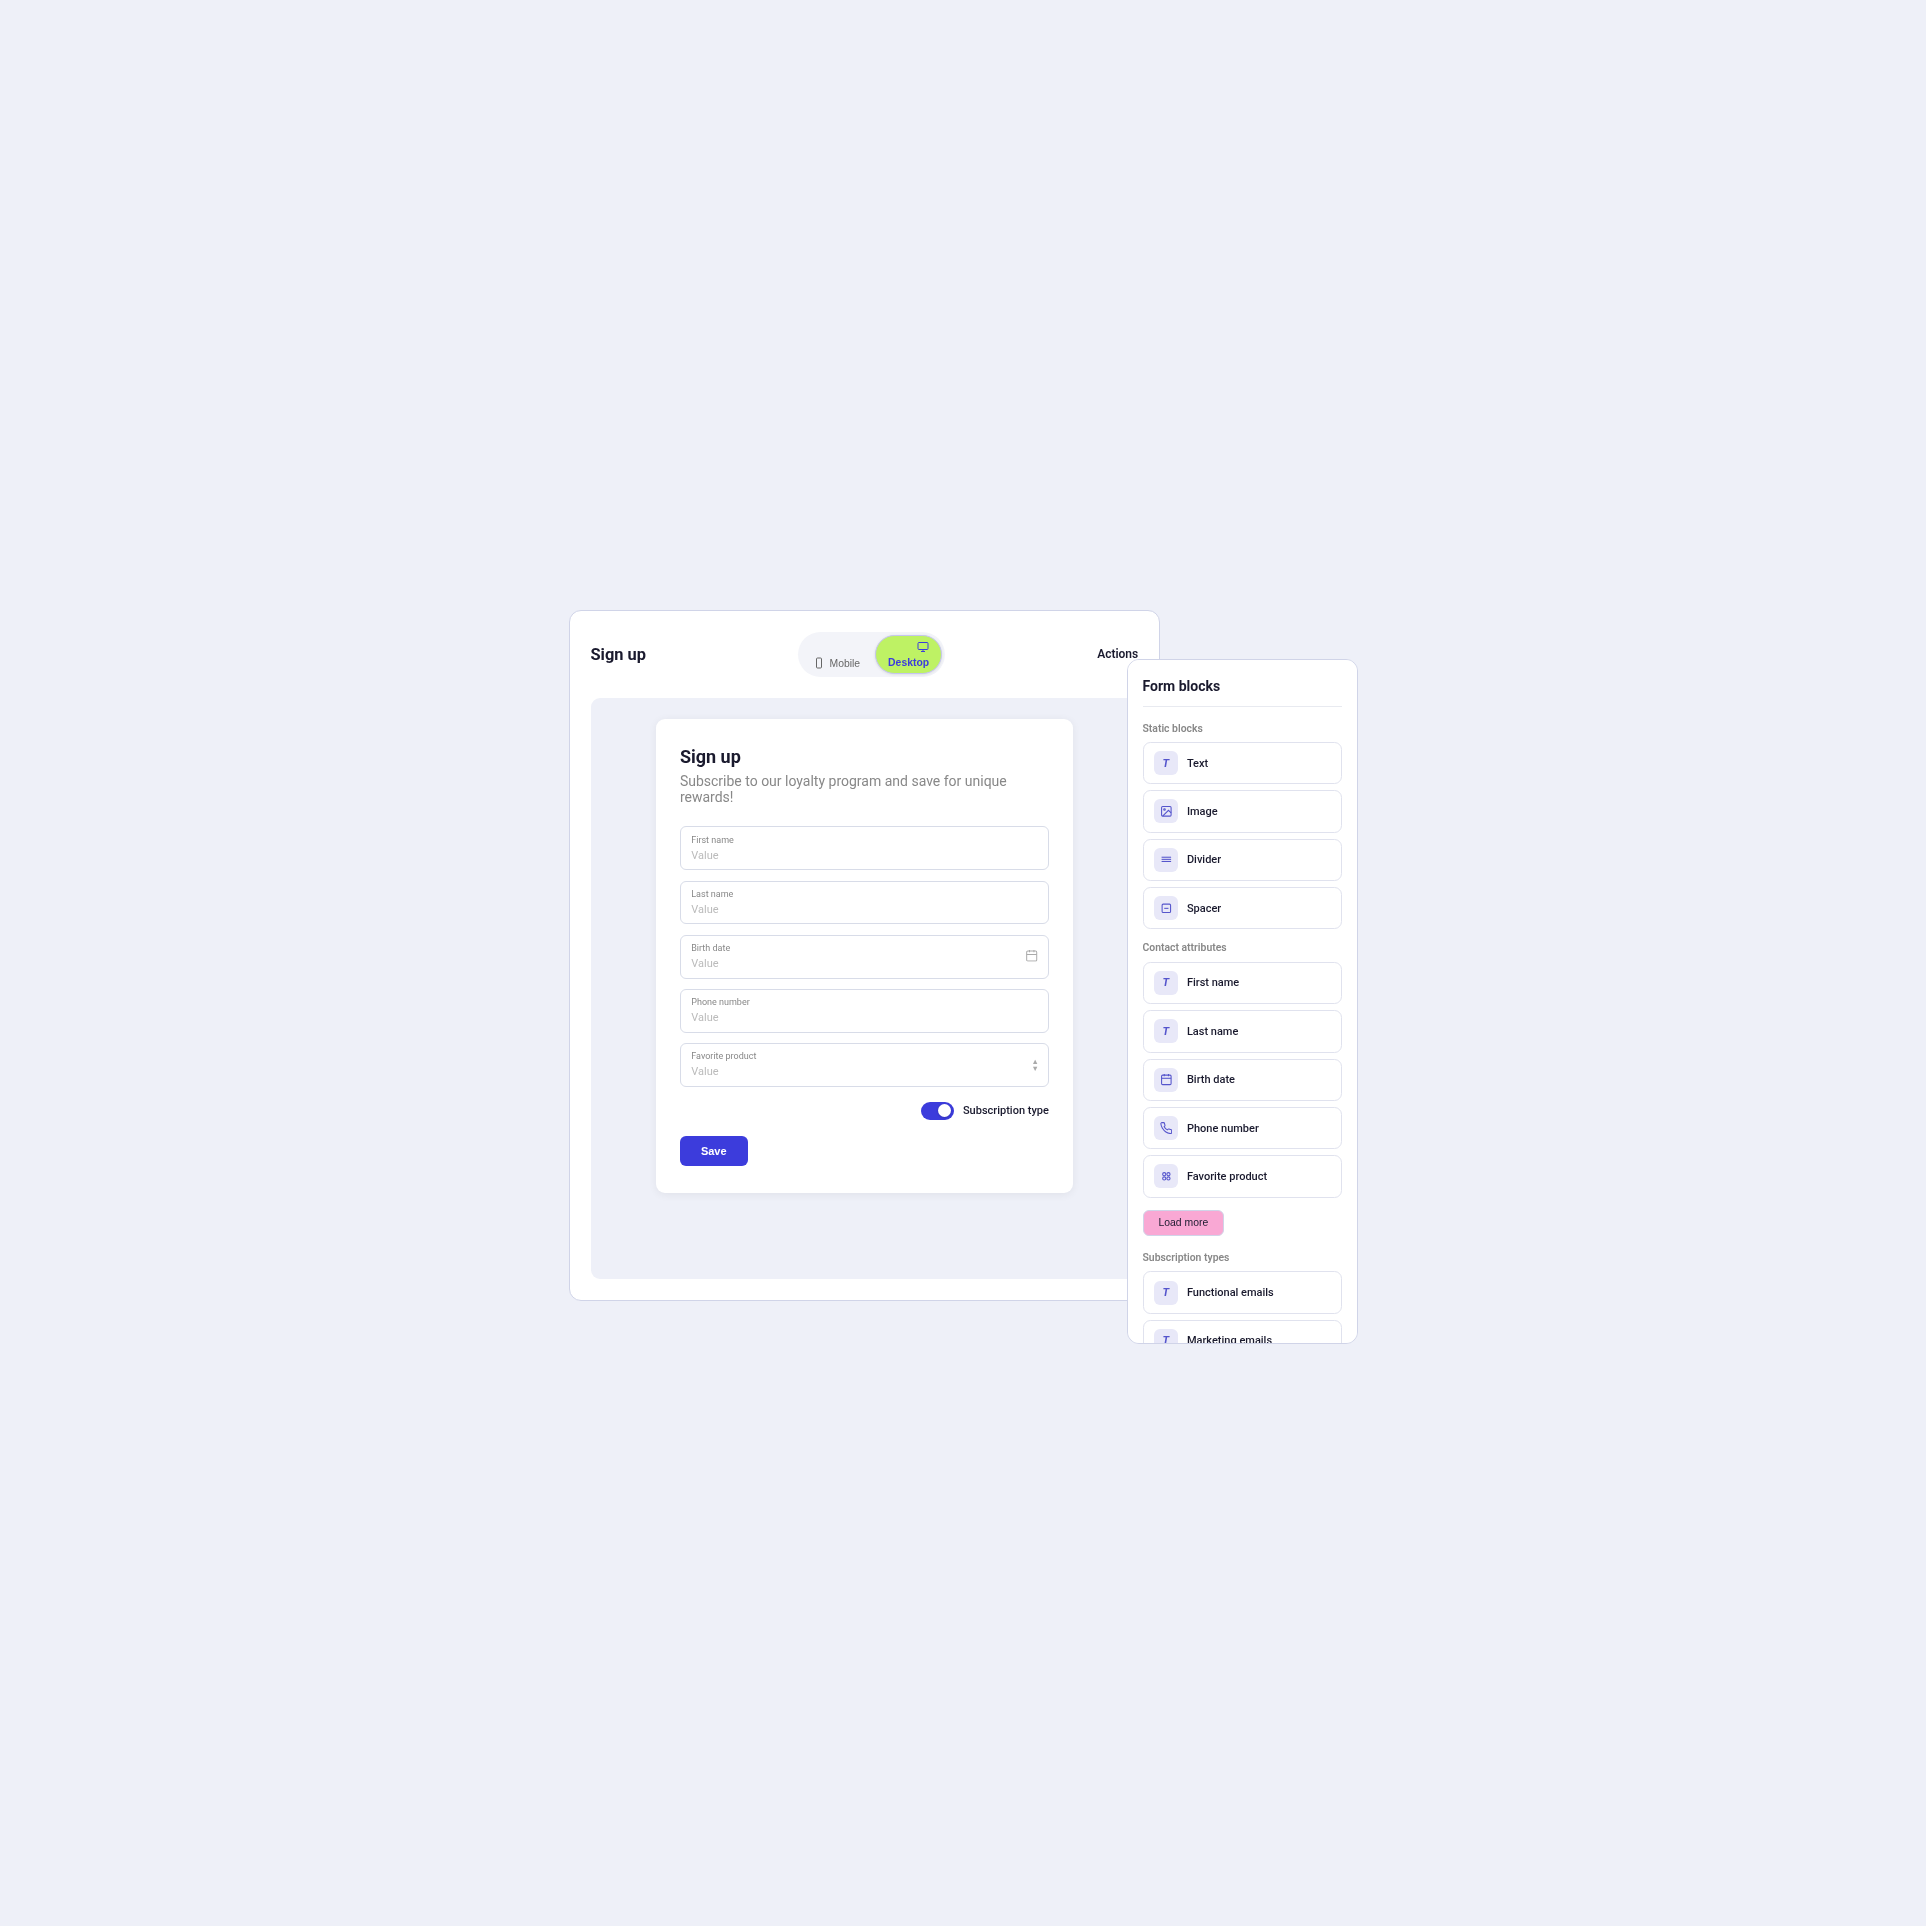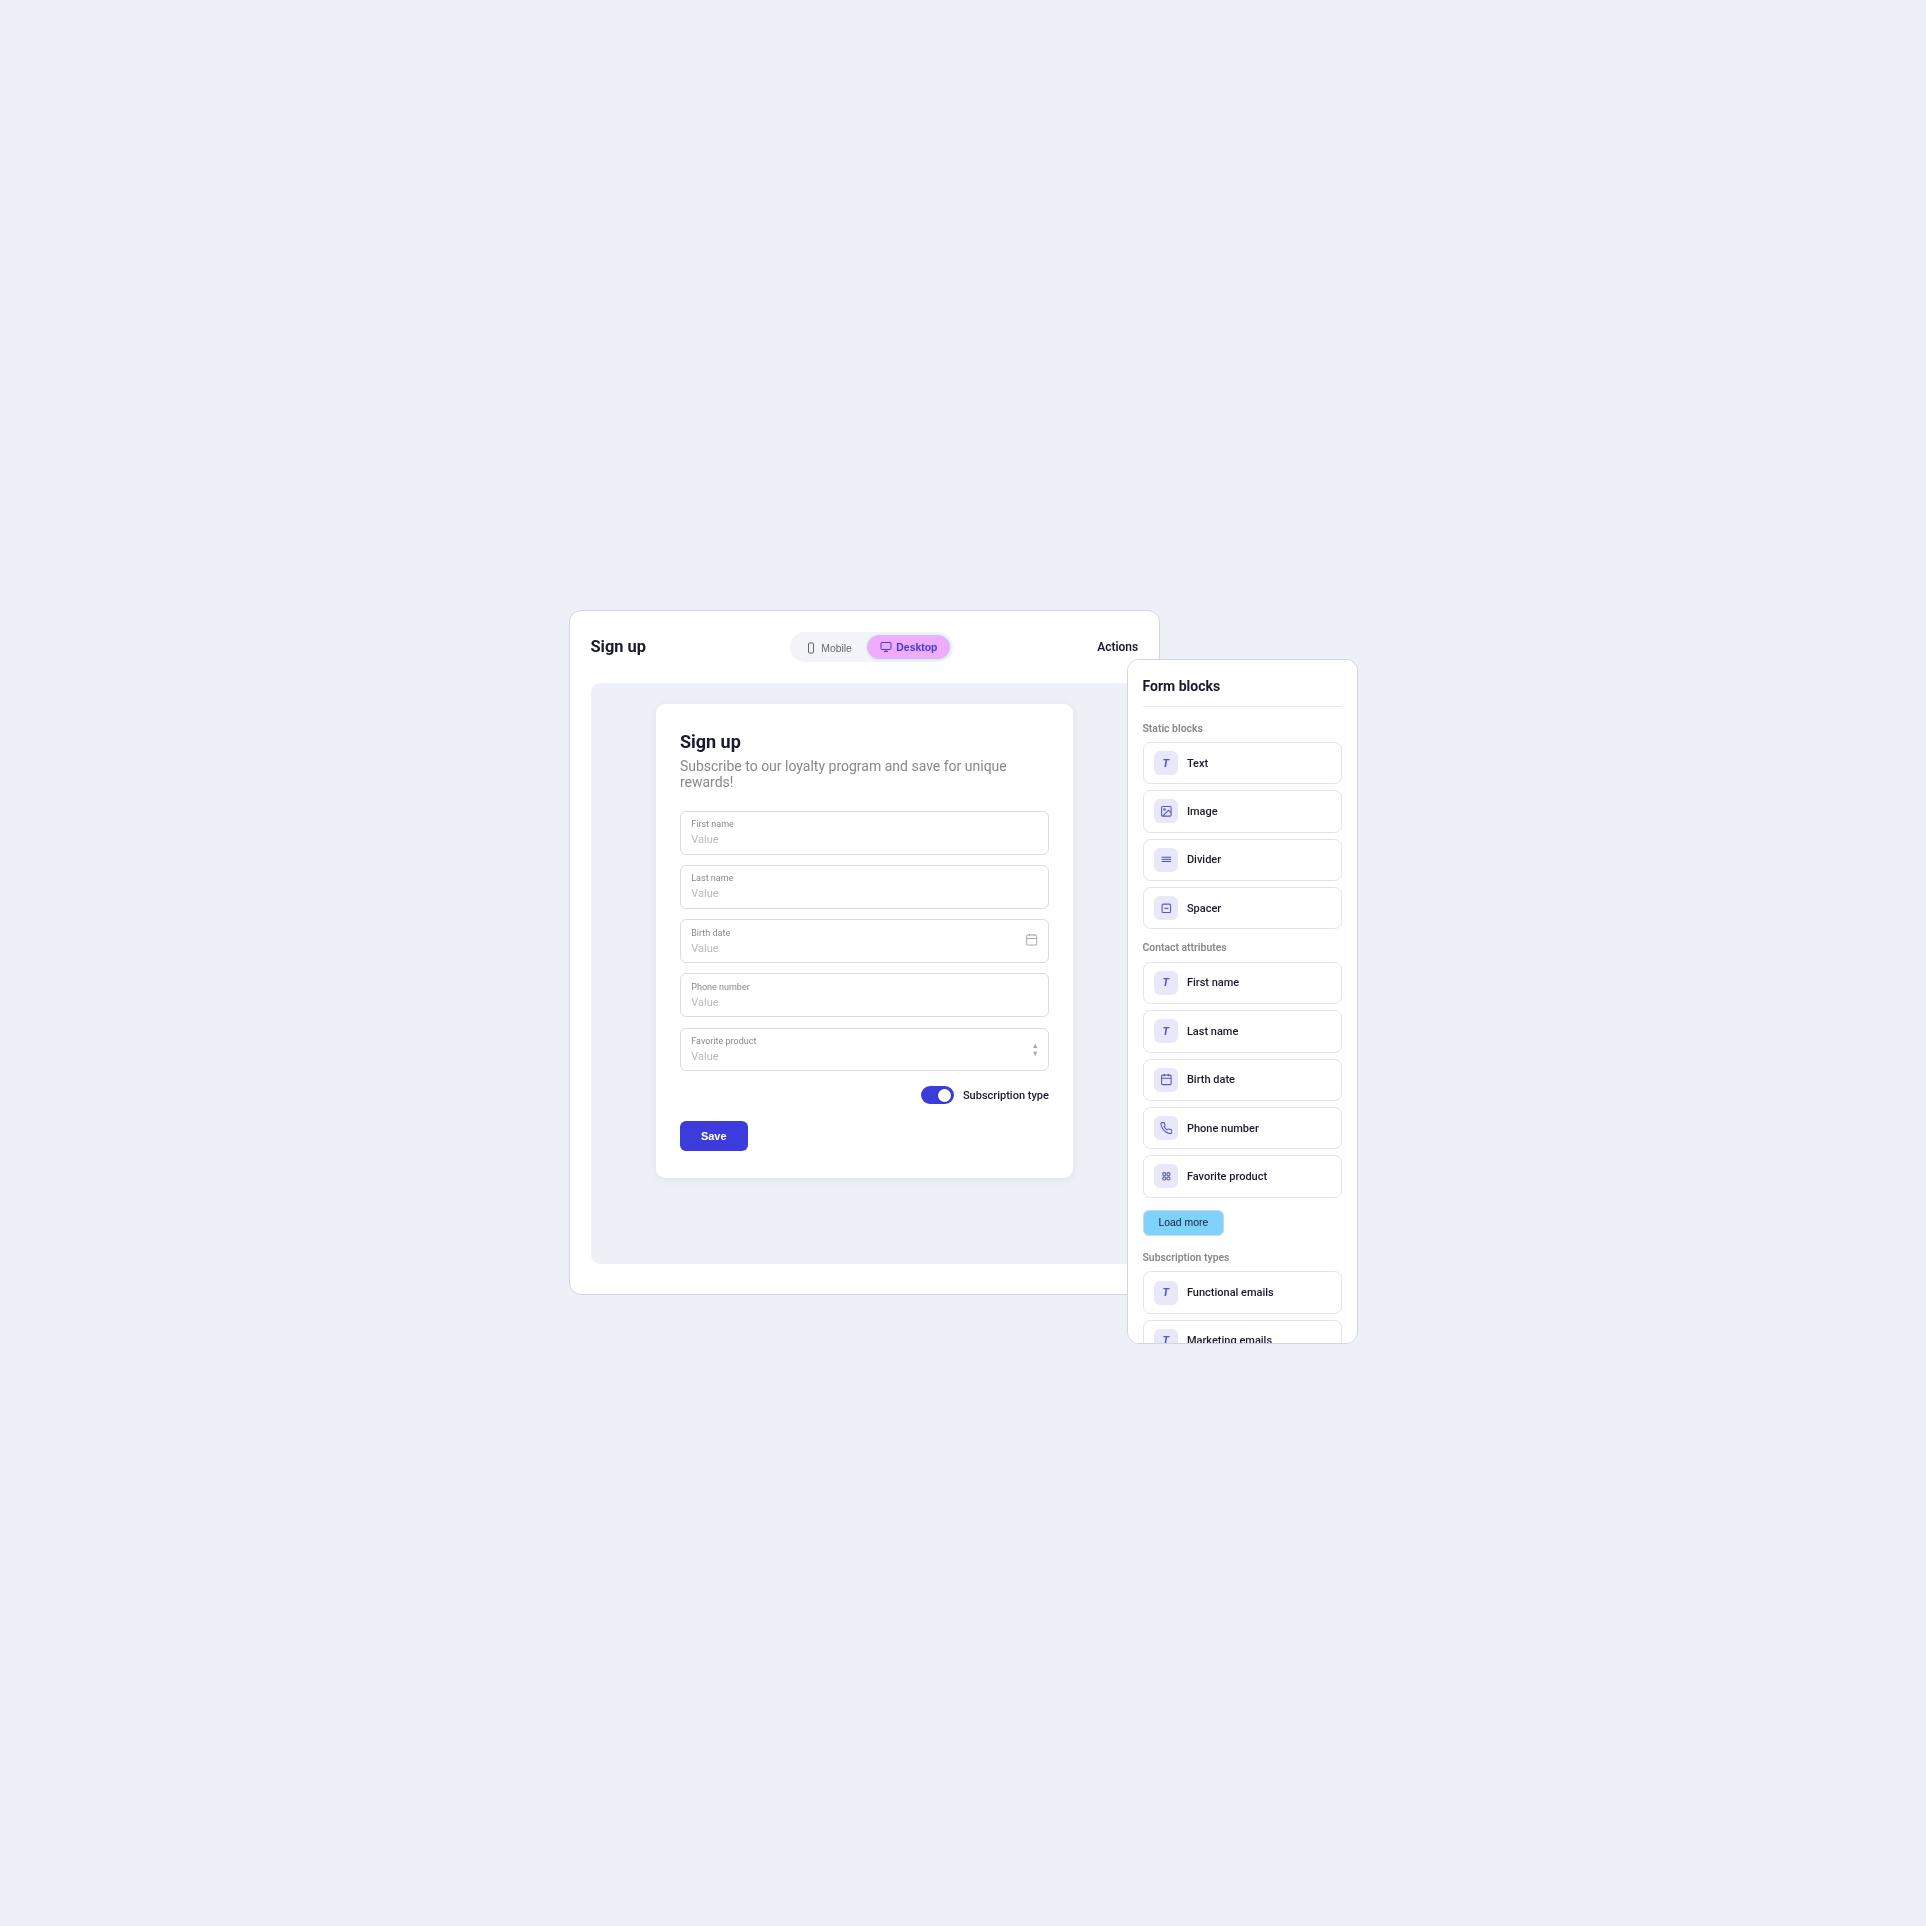--- a/index.html
+++ b/index.html
@@ -62,25 +62,26 @@
       border: none;
       background: transparent;
       font-size: 10.4px;
       font-weight: 500;
       color: #666;
       cursor: pointer;
       transition: all 0.2s;
     }
 
     .toggle-btn.active {
-      background: #f0abfc;
+      background: #bef264;
       color: #3c3cdc;
       box-shadow: 0 0.7px 3px rgba(0,0,0,0.1);
       font-weight: 600;
       border: 1.1px solid #c5c5f0;
+      flex-direction: column;
     }
 
     .toggle-btn svg {
       width: 12px;
       height: 12px;
     }
 
     .actions-label {
       font-size: 12px;
       font-weight: 600;
@@ -280,21 +281,21 @@
     .block-label {
       font-size: 11px;
       color: #1a1a2e;
       font-weight: 500;
     }
 
     .load-more-btn {
       border: 1.1px solid #d0d4e8;
       border-radius: 6px;
       padding: 6.7px 15px;
-      background: #7dd3fc;
+      background: #f9a8d4;
       font-size: 10.4px;
       font-weight: 500;
       color: #1a1a2e;
       cursor: pointer;
       margin-bottom: 12px;
     }
 
     
     .icon-t {
       font-size: 11px;

